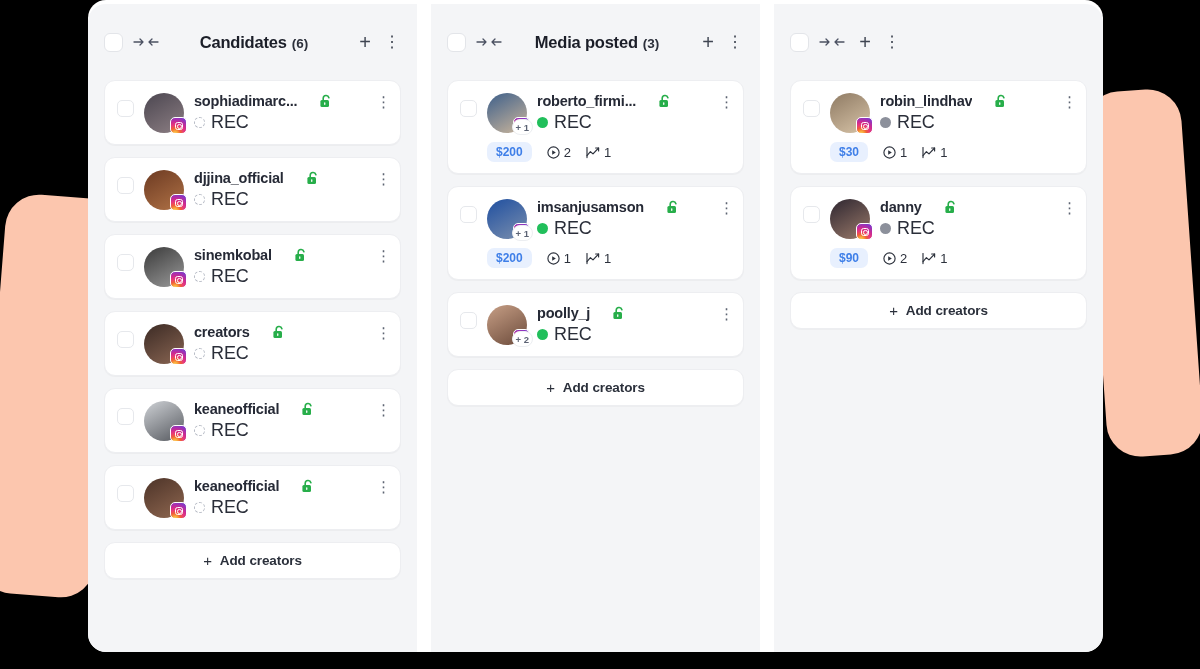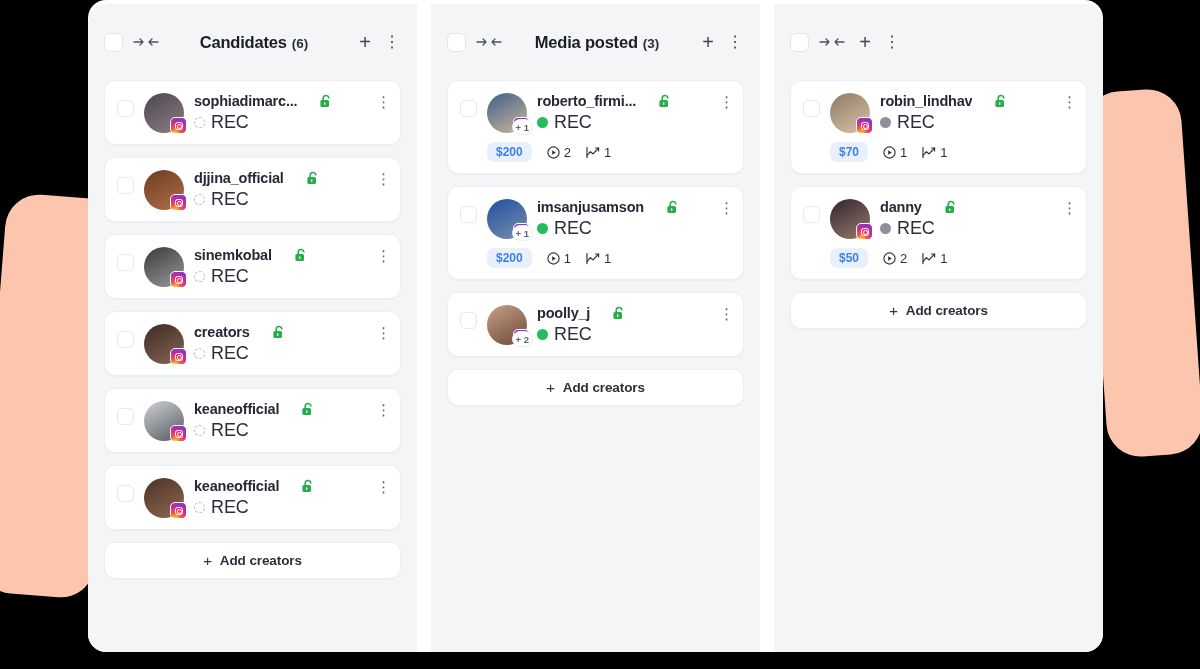--- a/index.html
+++ b/index.html
@@ -662,21 +662,21 @@
                   </span>
                 </div>
                 <div class="status-row">
                   <span class="dot closed"></span>
                   <span class="rec-label">REC</span>
                 </div>
               </div>
               <div class="card-kebab">⋮</div>
             </div>
             <div class="meta-row">
-              <span class="price-badge">$70</span>
+              <span class="price-badge">$30</span>
               <span class="stat">
                 <span>
                   <svg width="13" height="13" viewBox="0 0 13 13" fill="none">
                     <circle cx="6.5" cy="6.5" r="5.6" stroke="#2c313c" stroke-width="1.15" fill="none"></circle>
                     <path d="M5.2 4.3l3.6 2.2-3.6 2.2z" fill="#2c313c"></path>
                   </svg>
                 </span>
                 <span>1</span>
               </span>
               <span class="stat">
@@ -714,21 +714,21 @@
                   </span>
                 </div>
                 <div class="status-row">
                   <span class="dot closed"></span>
                   <span class="rec-label">REC</span>
                 </div>
               </div>
               <div class="card-kebab">⋮</div>
             </div>
             <div class="meta-row">
-              <span class="price-badge">$50</span>
+              <span class="price-badge">$90</span>
               <span class="stat">
                 <span>
                   <svg width="13" height="13" viewBox="0 0 13 13" fill="none">
                     <circle cx="6.5" cy="6.5" r="5.6" stroke="#2c313c" stroke-width="1.15" fill="none"></circle>
                     <path d="M5.2 4.3l3.6 2.2-3.6 2.2z" fill="#2c313c"></path>
                   </svg>
                 </span>
                 <span>2</span>
               </span>
               <span class="stat">

